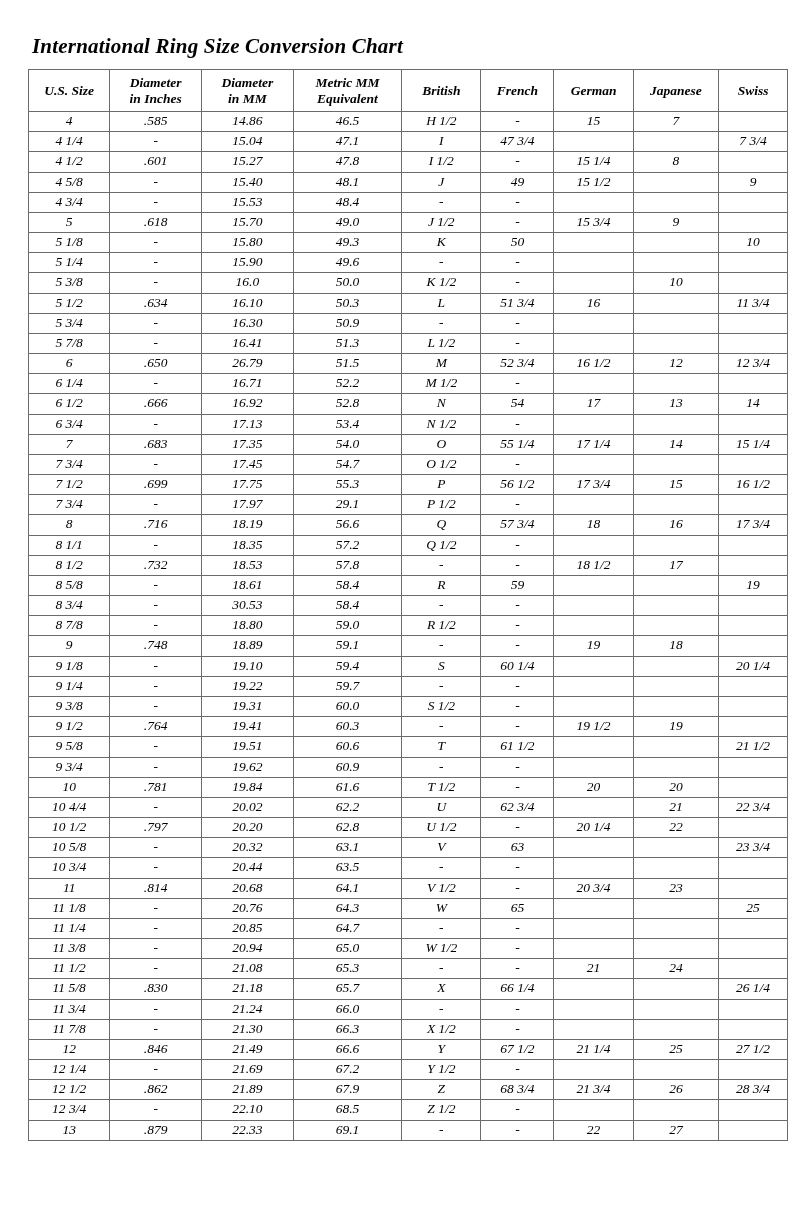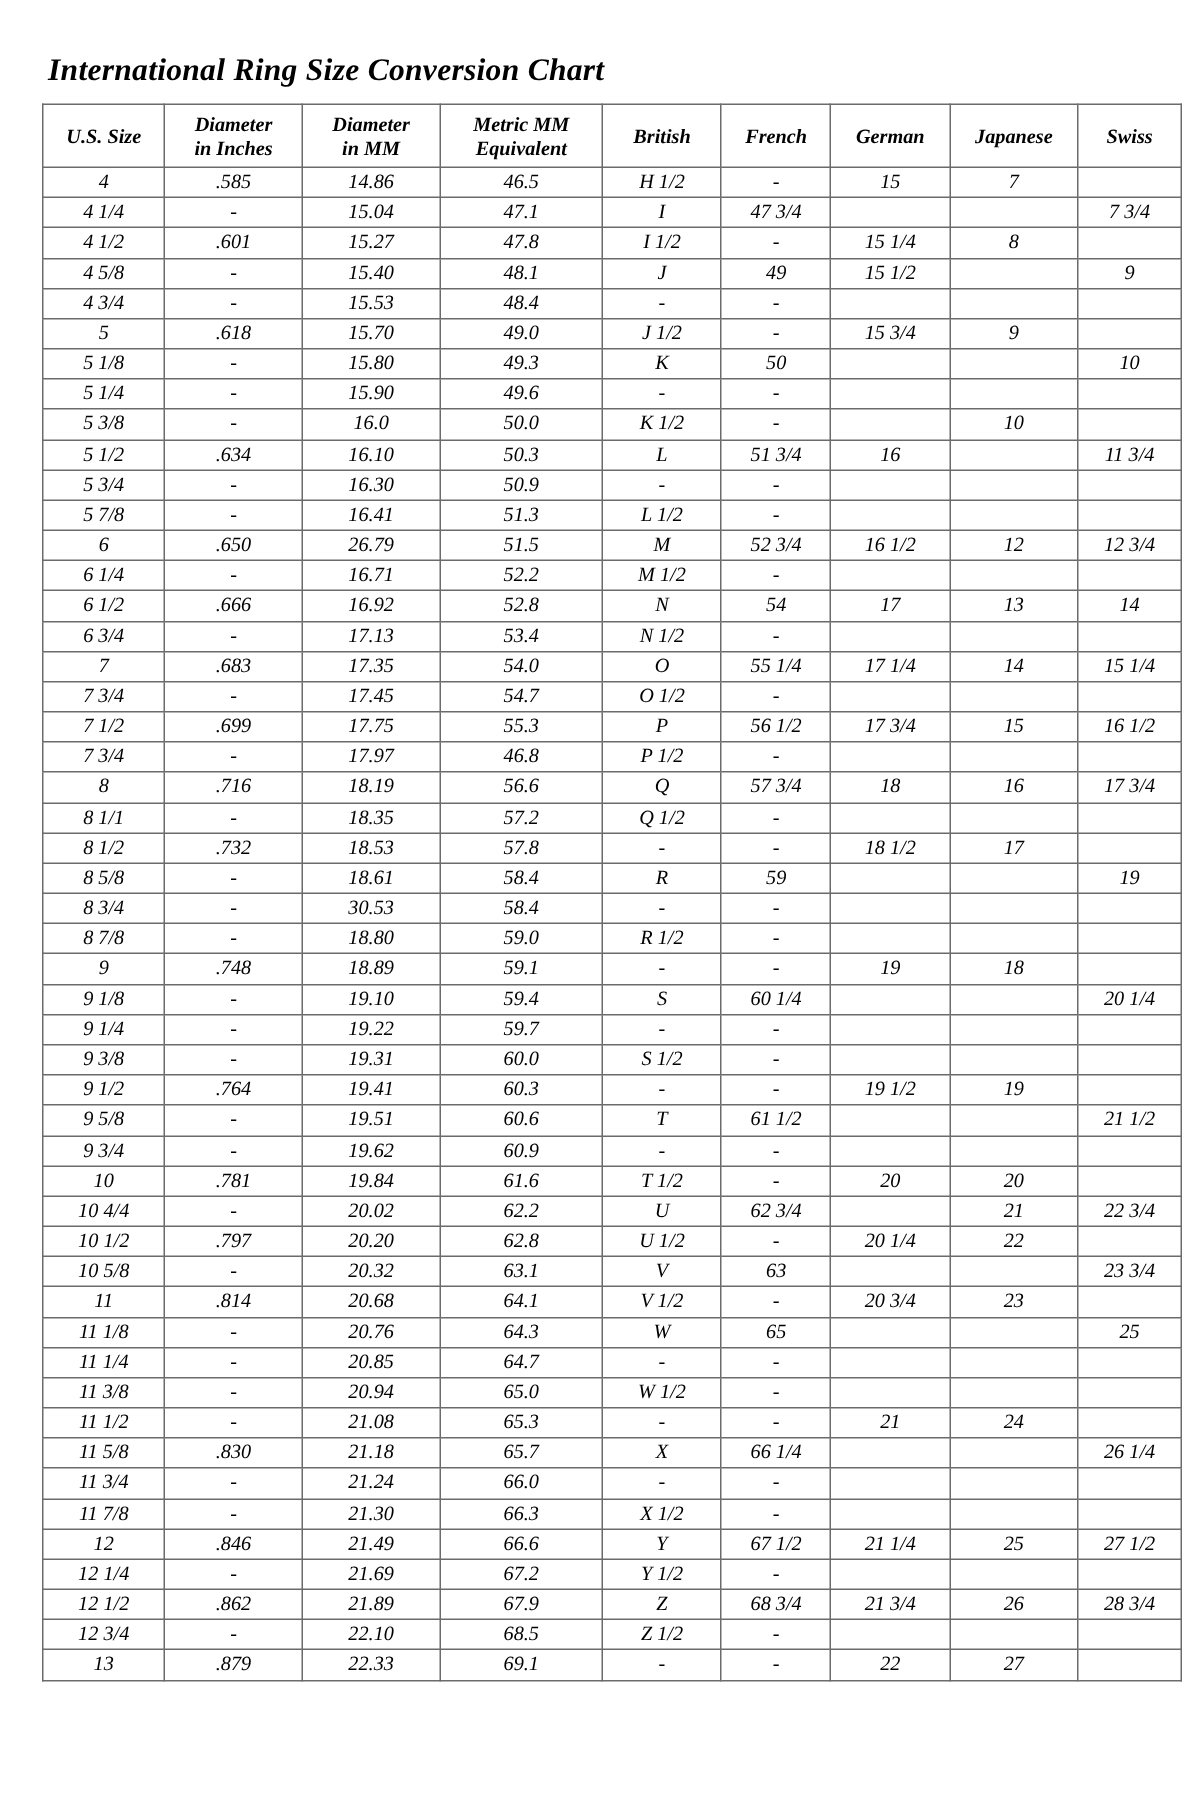--- a/index.html
+++ b/index.html
@@ -322,21 +322,21 @@
           <td>P</td>
           <td>56 1/2</td>
           <td>17 3/4</td>
           <td>15</td>
           <td>16 1/2</td>
         </tr>
         <tr>
           <td>7 3/4</td>
           <td>-</td>
           <td>17.97</td>
-          <td>46.8</td>
+          <td>29.1</td>
           <td>P 1/2</td>
           <td>-</td>
           <td></td>
           <td></td>
           <td></td>
         </tr>
         <tr>
           <td>8</td>
           <td>.716</td>
           <td>18.19</td>
@@ -517,20 +517,31 @@
           <td>-</td>
           <td>20.32</td>
           <td>63.1</td>
           <td>V</td>
           <td>63</td>
           <td></td>
           <td></td>
           <td>23 3/4</td>
         </tr>
         <tr>
+          <td>10 3/4</td>
+          <td>-</td>
+          <td>20.44</td>
+          <td>63.5</td>
+          <td>-</td>
+          <td>-</td>
+          <td></td>
+          <td></td>
+          <td></td>
+        </tr>
+        <tr>
           <td>11</td>
           <td>.814</td>
           <td>20.68</td>
           <td>64.1</td>
           <td>V 1/2</td>
           <td>-</td>
           <td>20 3/4</td>
           <td>23</td>
           <td></td>
         </tr>

